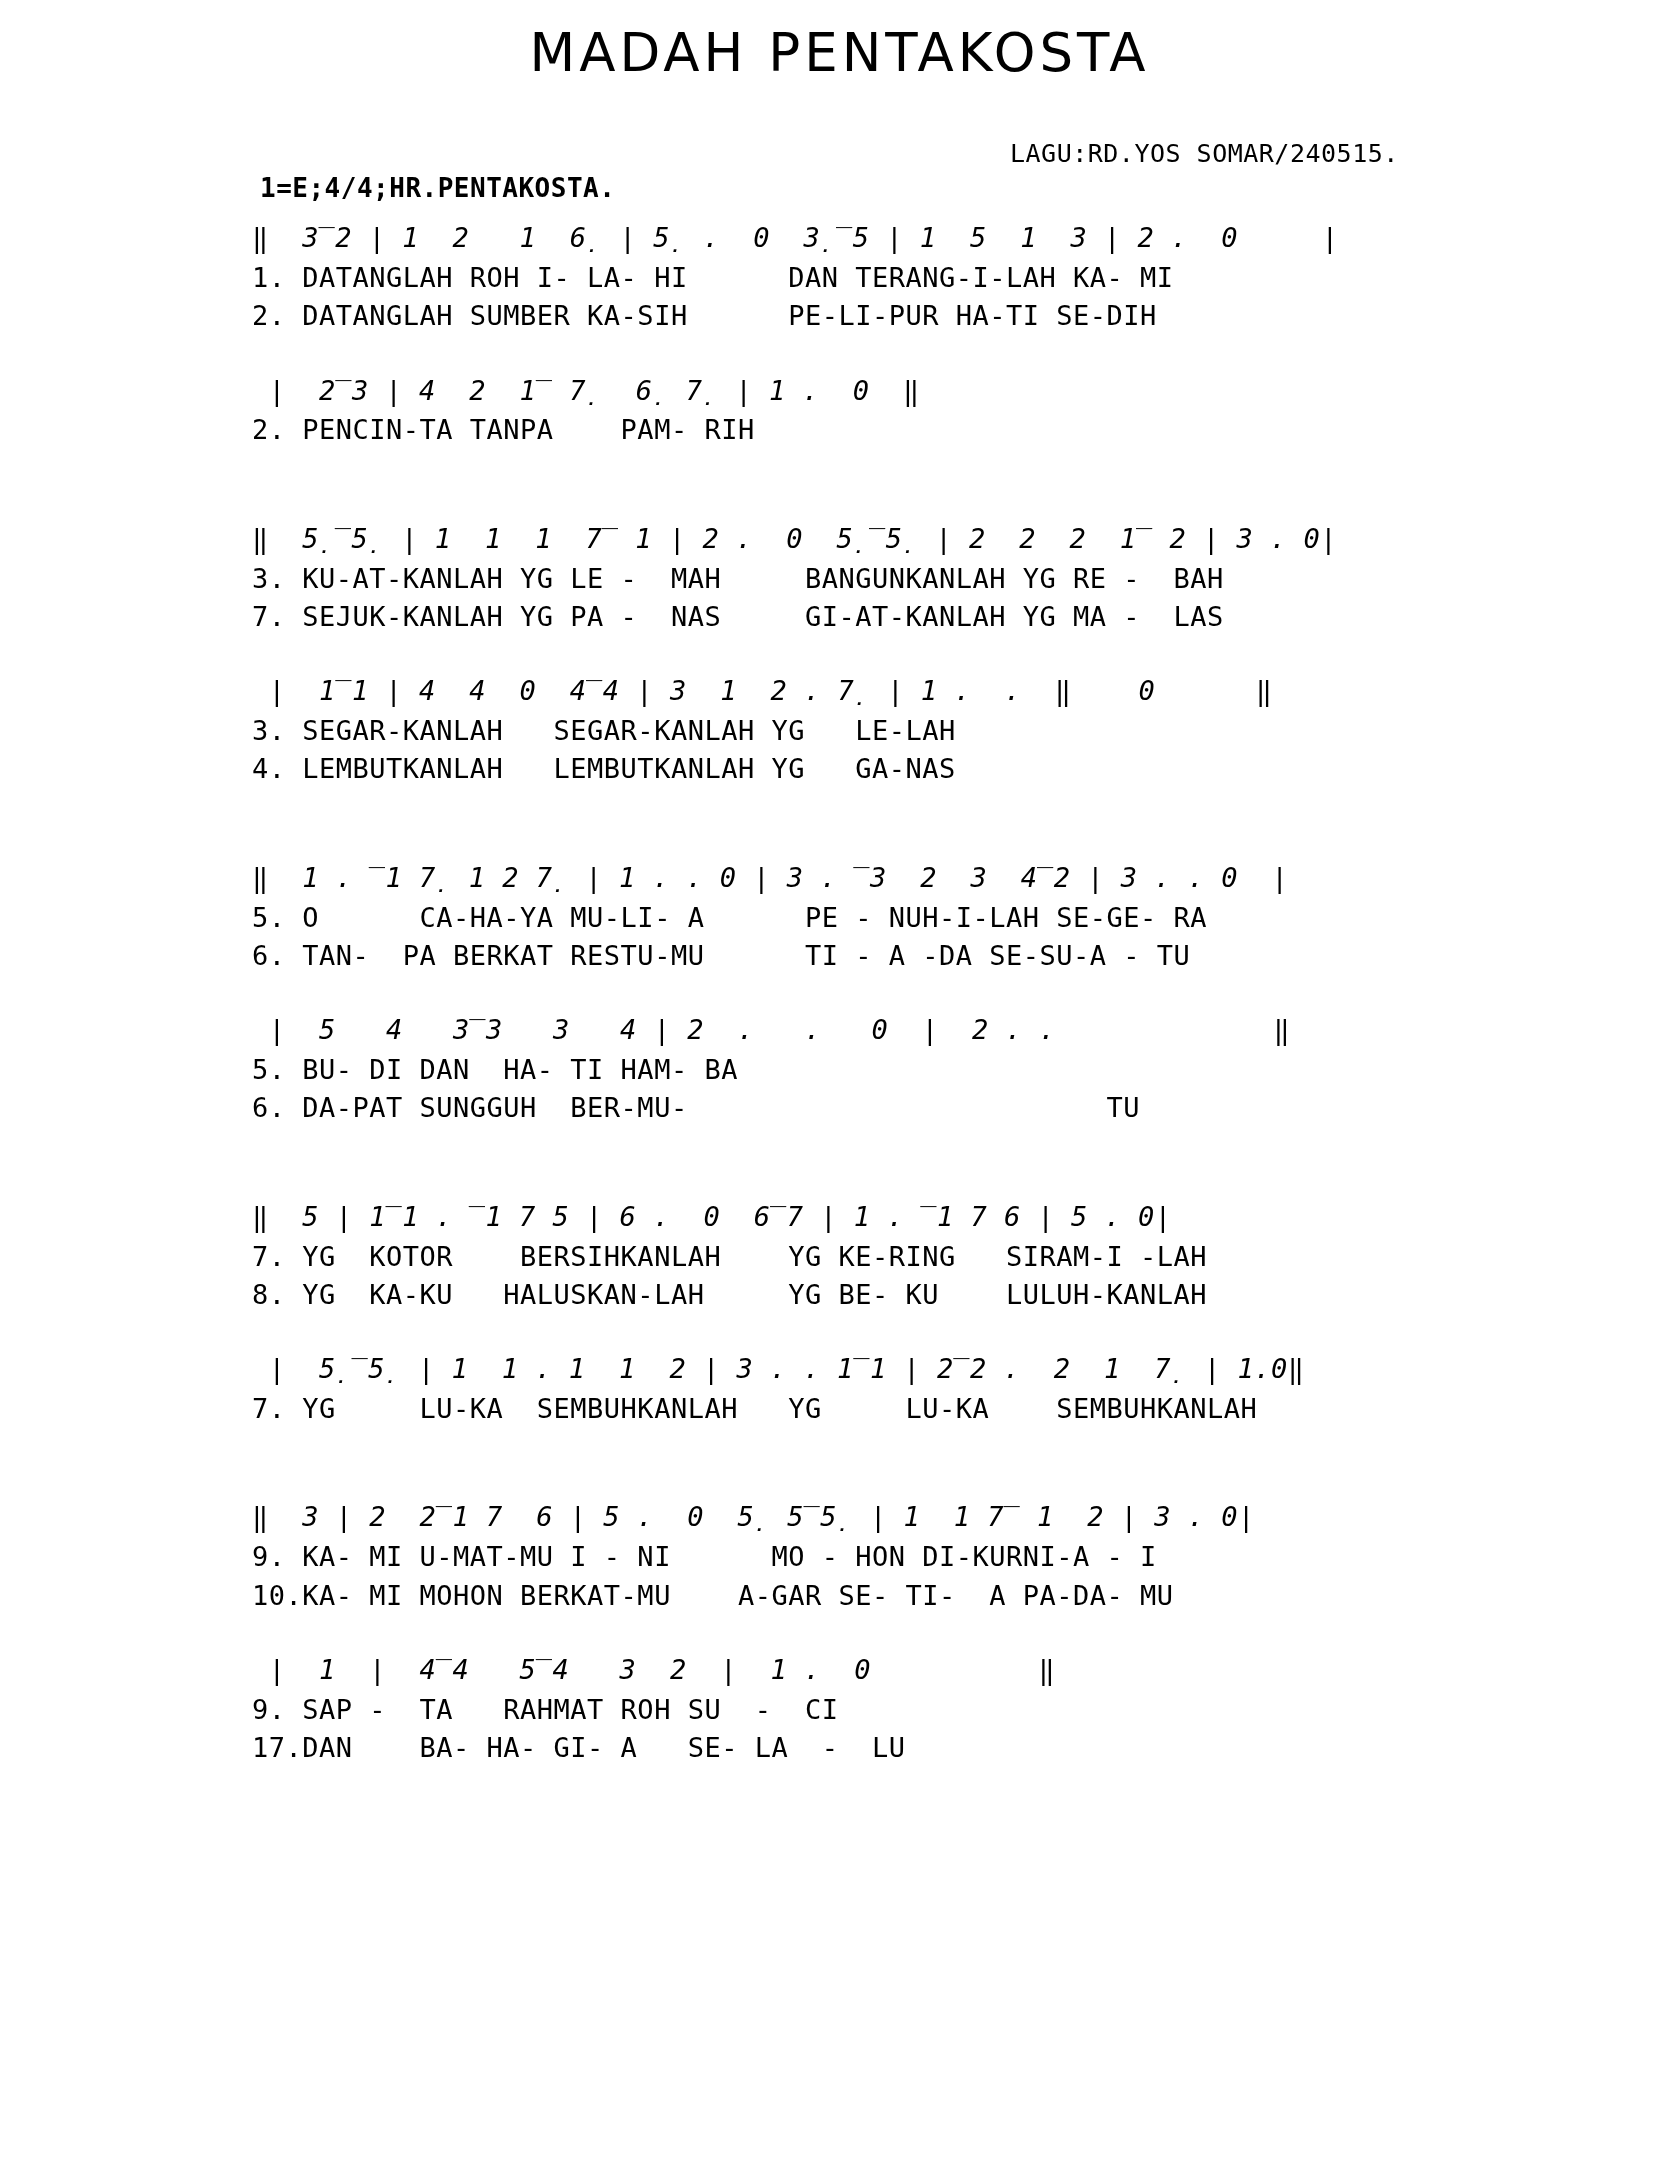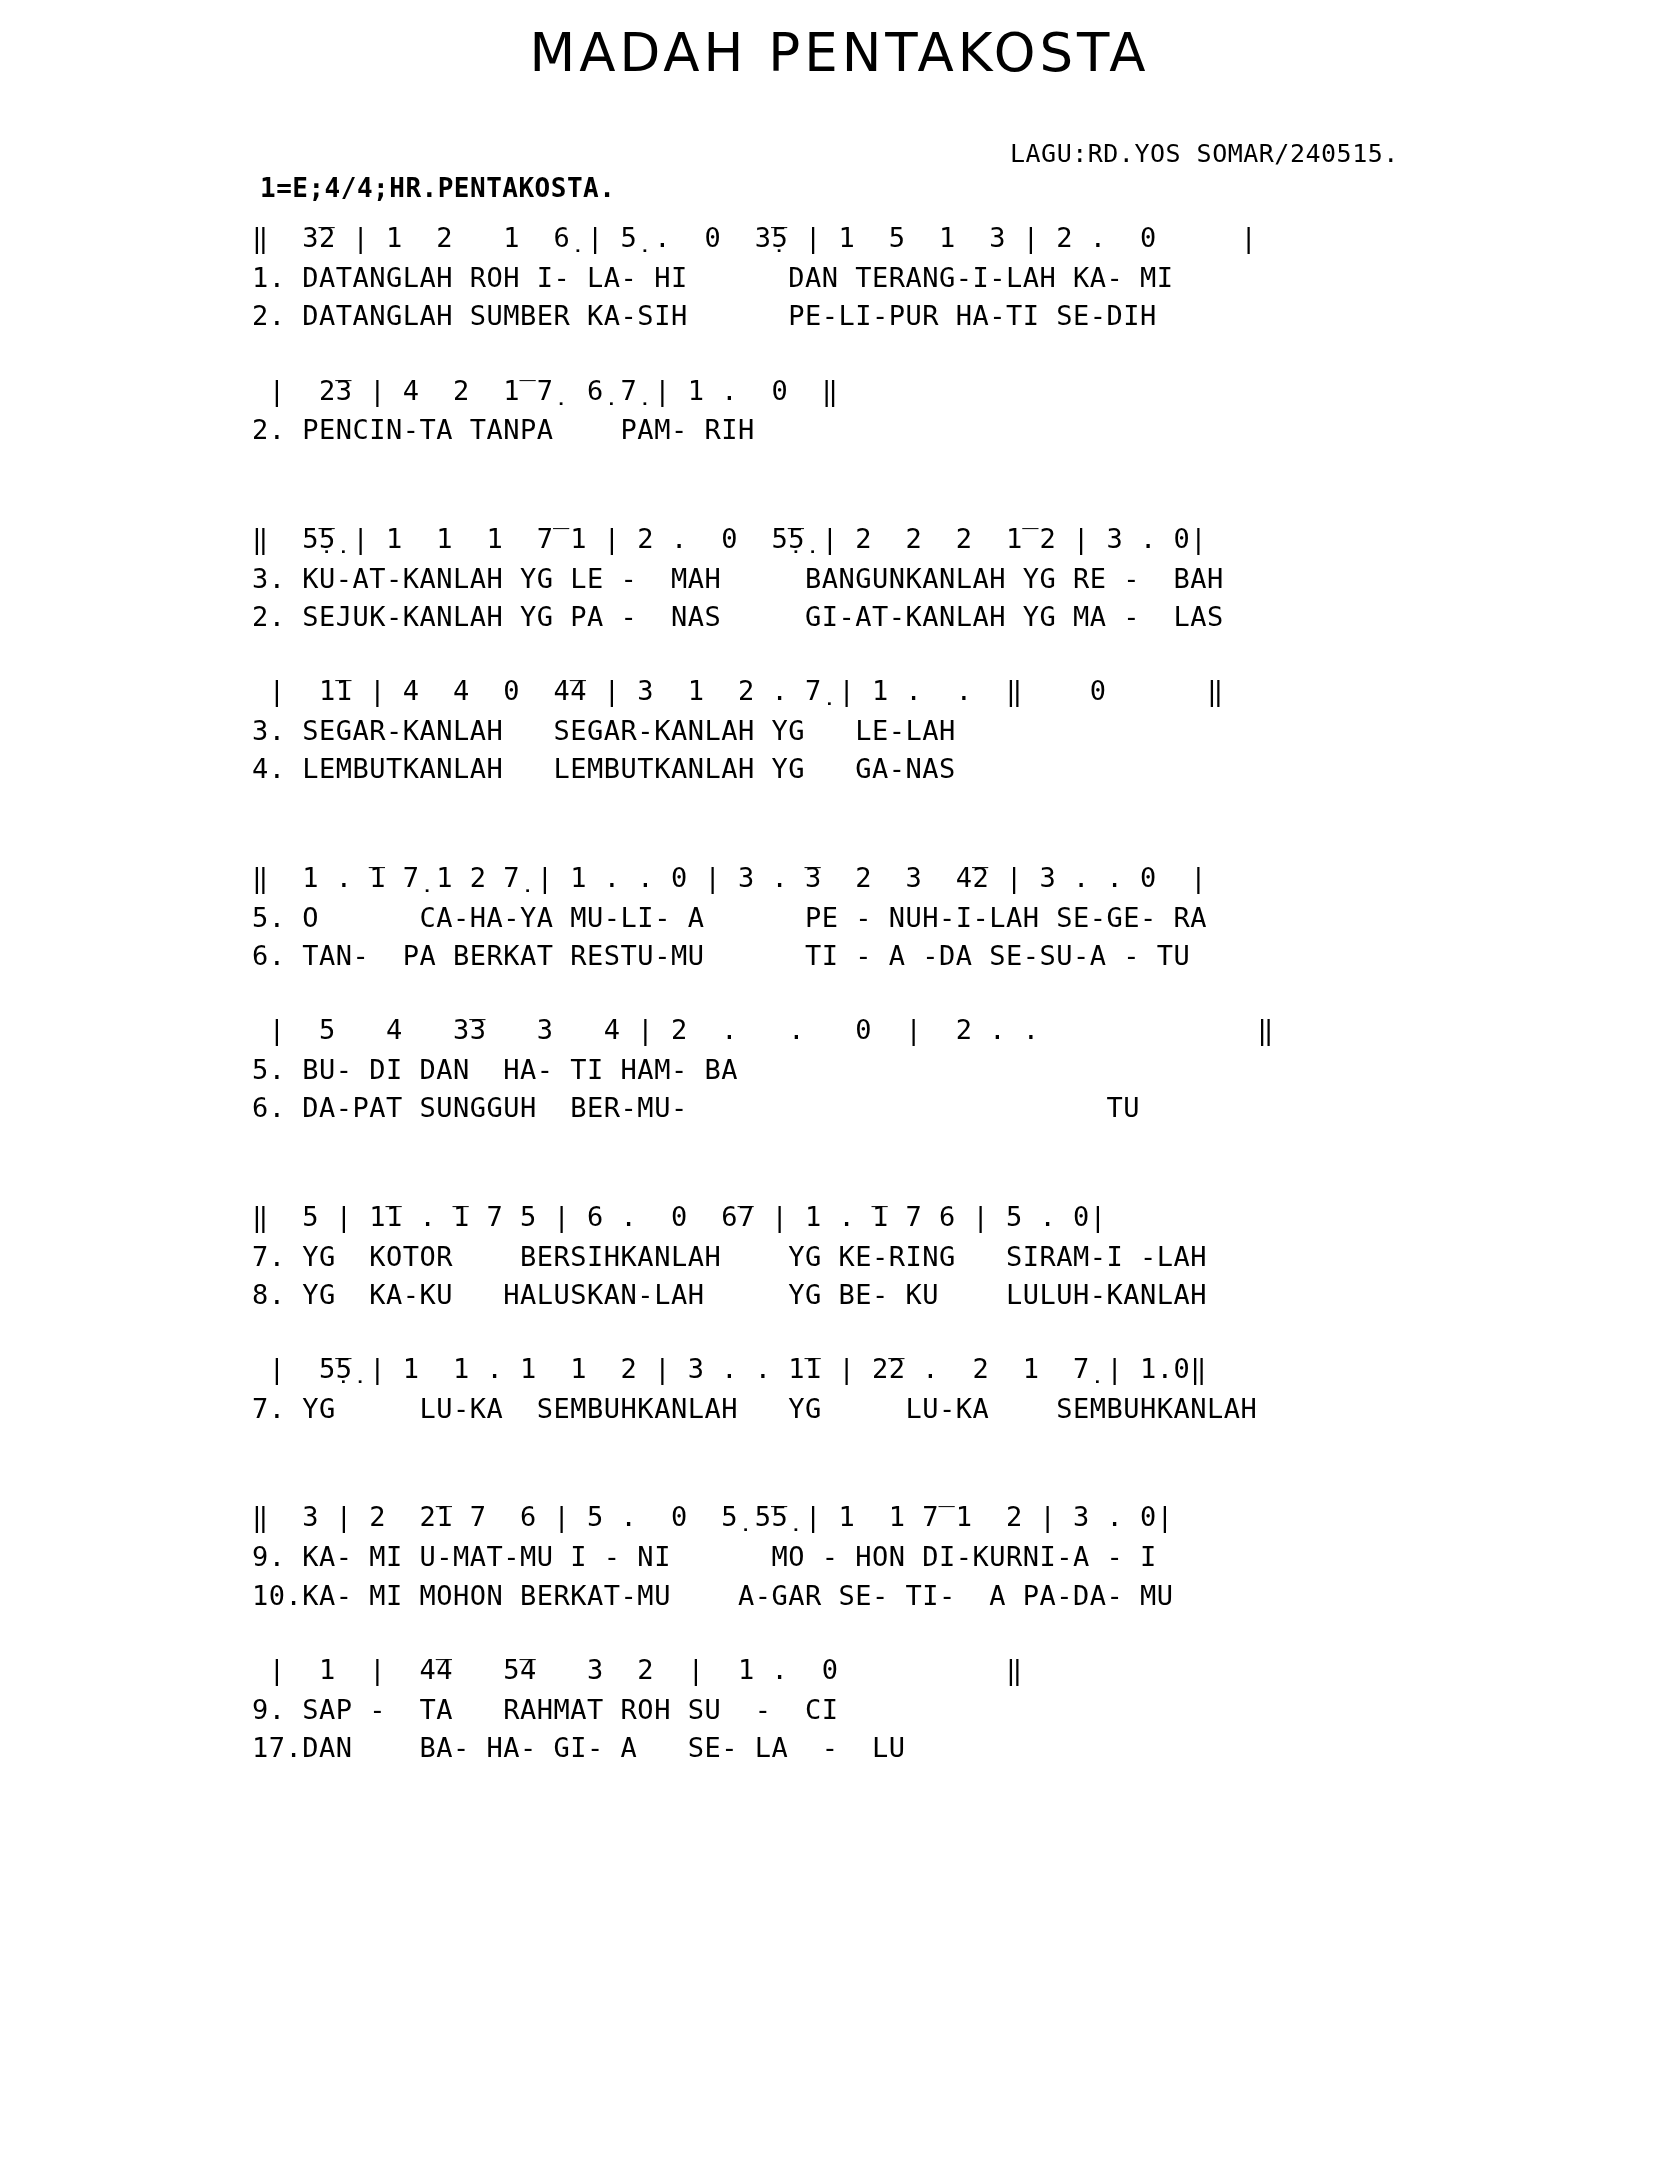--- a/index.html
+++ b/index.html
@@ -58,20 +58,21 @@
     margin-bottom: 34px;
   }
   .sysgap {
     height: 34px;
   }
   .notes {
     font-size: 27px;
     line-height: 1.55;
     white-space: pre;
     letter-spacing: 0.5px;
+    font-style: italic;
   }
   .lyric {
     font-size: 27px;
     line-height: 1.42;
     white-space: pre;
     letter-spacing: 0.5px;
   }
 </style>
 </head>
 <body>
@@ -96,21 +97,21 @@
     <div class="stanza">
       <div class="notes"> |  2̅3 | 4  2  1̅ 7̣  6̣ 7̣ | 1 .  0  ‖</div>
       <div class="lyric">2. PENCIN-TA TANPA    PAM- RIH</div>
     </div>
 
     <div class="sysgap"></div>
 
     <div class="stanza">
       <div class="notes">‖  5̣̅5̣ | 1  1  1  7̅ 1 | 2 .  0  5̣̅5̣ | 2  2  2  1̅ 2 | 3 . 0|</div>
       <div class="lyric">3. KU-AT-KANLAH YG LE -  MAH     BANGUNKANLAH YG RE -  BAH</div>
-      <div class="lyric">2. SEJUK-KANLAH YG PA -  NAS     GI-AT-KANLAH YG MA -  LAS</div>
+      <div class="lyric">7. SEJUK-KANLAH YG PA -  NAS     GI-AT-KANLAH YG MA -  LAS</div>
     </div>
 
     <div class="stanza">
       <div class="notes"> |  1̅1 | 4  4  0  4̅4 | 3  1  2 . 7̣ | 1 .  .  ‖    0      ‖</div>
       <div class="lyric">3. SEGAR-KANLAH   SEGAR-KANLAH YG   LE-LAH</div>
       <div class="lyric">4. LEMBUTKANLAH   LEMBUTKANLAH YG   GA-NAS</div>
     </div>
 
     <div class="sysgap"></div>
 

